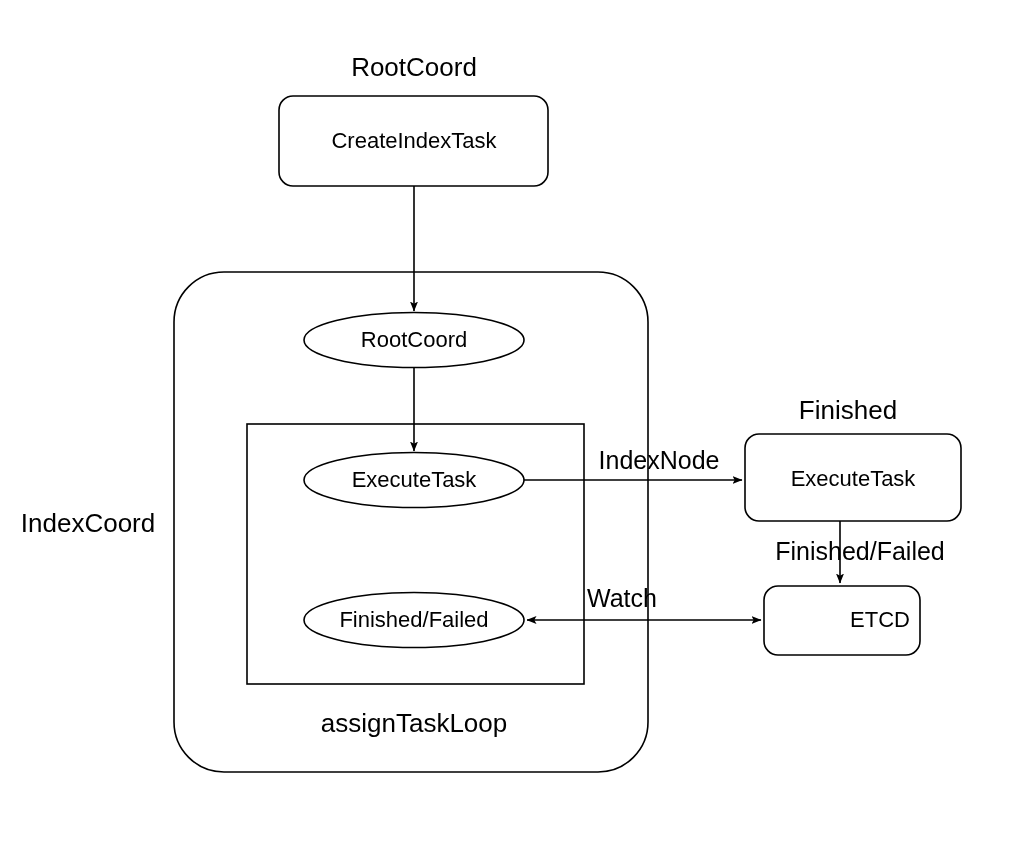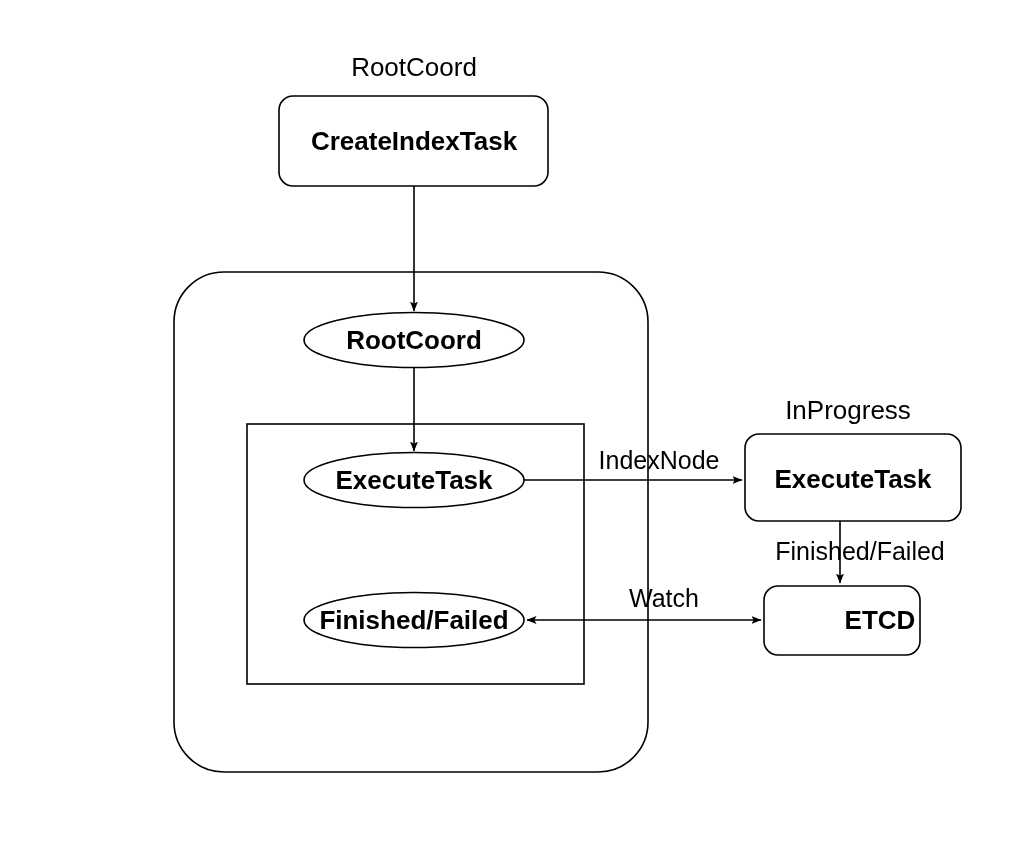--- a/index.html
+++ b/index.html
@@ -39,21 +39,21 @@
   .lbl {
     position: absolute;
     font-family: "Liberation Sans", sans-serif;
     color: #000000;
     white-space: nowrap;
     line-height: 1;
     transform: translate(-50%, -50%);
     text-align: center;
     pointer-events: none;
   }
-  .lbl.node-text { font-size: 26px; font-weight: bold; }
+  .lbl.node-text { font-size: 22px; }
   .lbl.group-text { font-size: 26px; }
   .lbl.edge-text { font-size: 25px; }
 </style>
 </head>
 <body>
 
 <div id="diagram-root">
 
   <svg class="layer" viewBox="0 0 1014 848" xmlns="http://www.w3.org/2000/svg">
     <defs>
@@ -87,35 +87,37 @@
 
     <line class="edge" x1="524" y1="480" x2="742" y2="480" marker-end="url(#arrowEnd)"></line>
 
     <line class="edge" x1="840" y1="521" x2="840" y2="583" marker-end="url(#arrowEnd)"></line>
 
     <line class="edge" x1="527" y1="620" x2="761" y2="620" marker-start="url(#arrowStart)" marker-end="url(#arrowEnd)"></line>
   </svg>
 
   <div class="lbl group-text" style="left:414px; top:67px;">RootCoord</div>
 
+  <div class="lbl group-text" style="left:88px; top:523px;">IndexCoord</div>
 
-  <div class="lbl group-text" style="left:848px; top:410px;">InProgress</div>
+  <div class="lbl group-text" style="left:848px; top:410px;">Finished</div>
 
+  <div class="lbl group-text" style="left:414px; top:723px;">assignTaskLoop</div>
 
   <div class="lbl node-text" style="left:414px; top:141px;">CreateIndexTask</div>
 
   <div class="lbl node-text" style="left:414px; top:340px;">RootCoord</div>
 
   <div class="lbl node-text" style="left:414px; top:480px;">ExecuteTask</div>
 
   <div class="lbl node-text" style="left:414px; top:620px;">Finished/Failed</div>
 
   <div class="lbl node-text" style="left:853px; top:479px;text-align:right;">ExecuteTask</div>
 
   <div class="lbl node-text" style="left:880px; top:620px;">ETCD</div>
 
   <div class="lbl edge-text" style="left:659px; top:460px;">IndexNode</div>
 
   <div class="lbl edge-text" style="left:860px; top:551px;">Finished/Failed</div>
 
-  <div class="lbl edge-text" style="left:664px; top:598px;">Watch</div>
+  <div class="lbl edge-text" style="left:622px; top:598px;">Watch</div>
 
 </div>
 
 </body></html>

